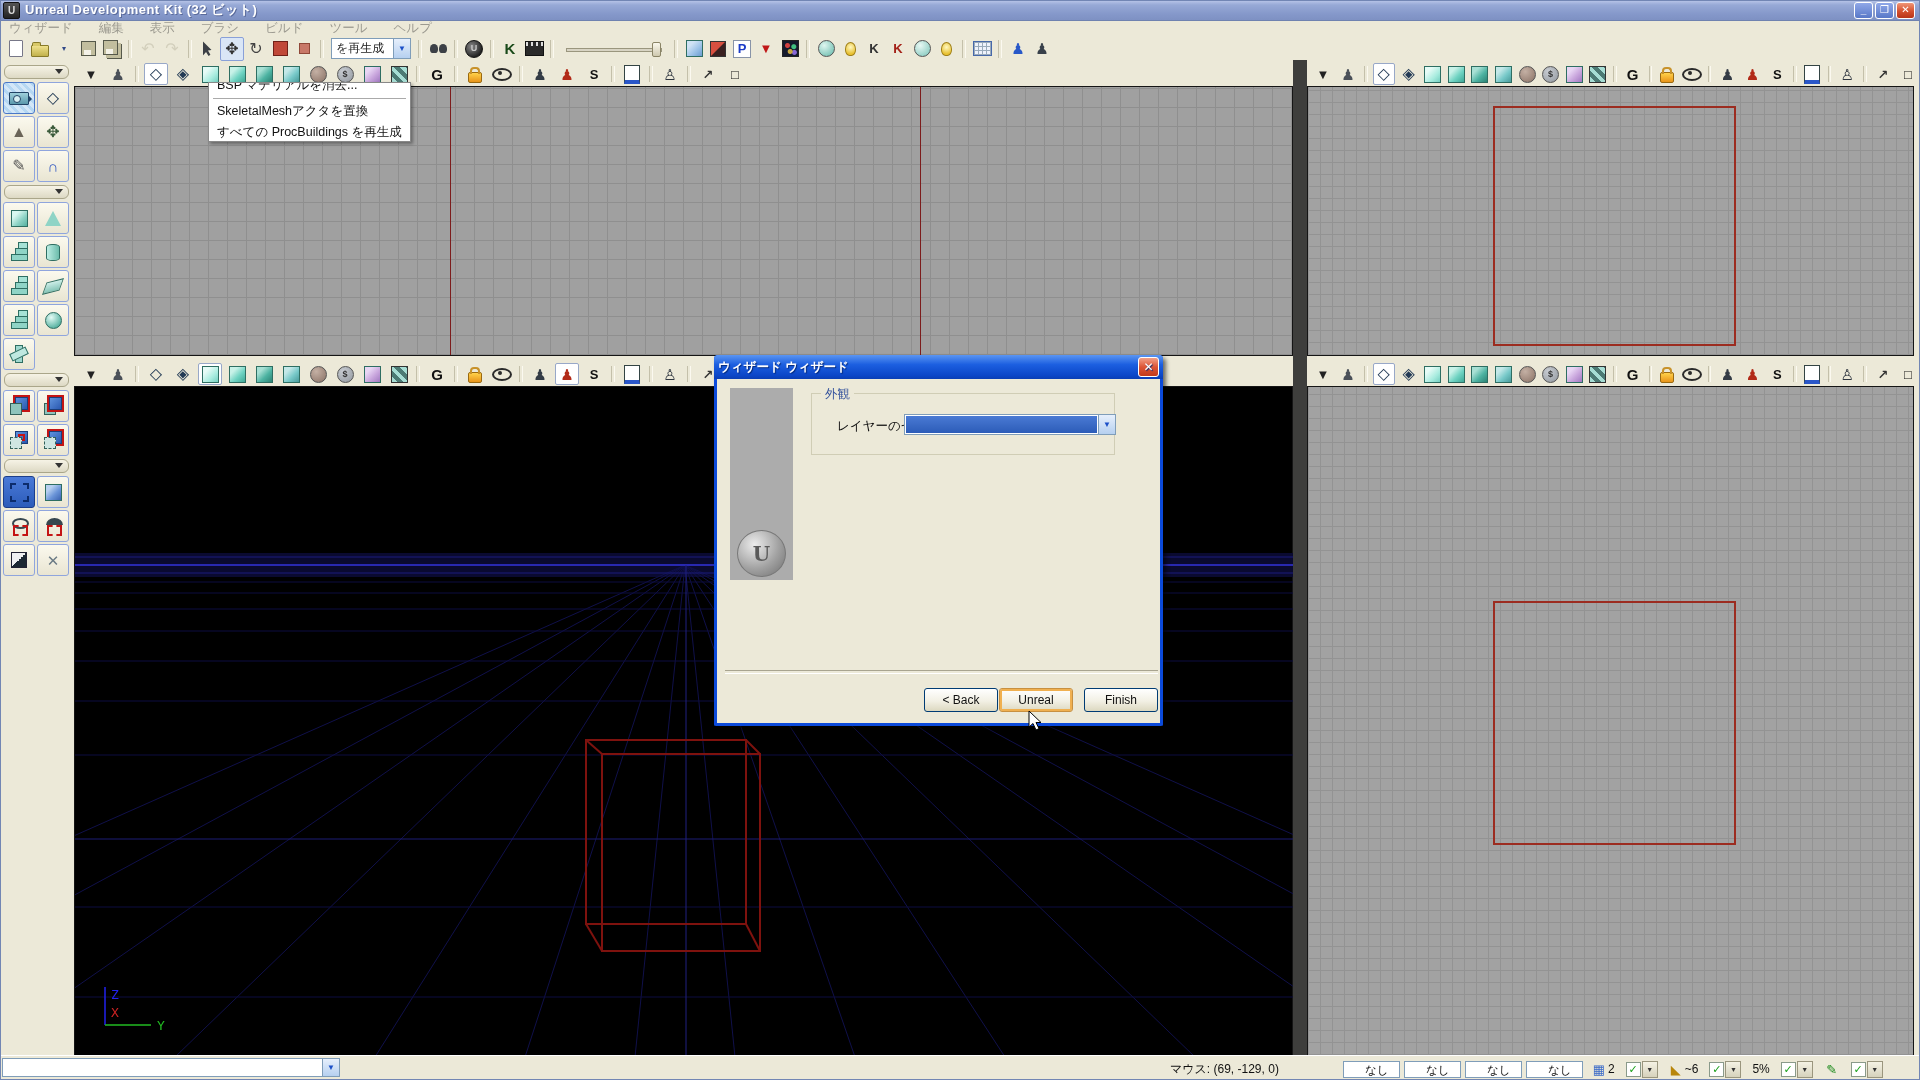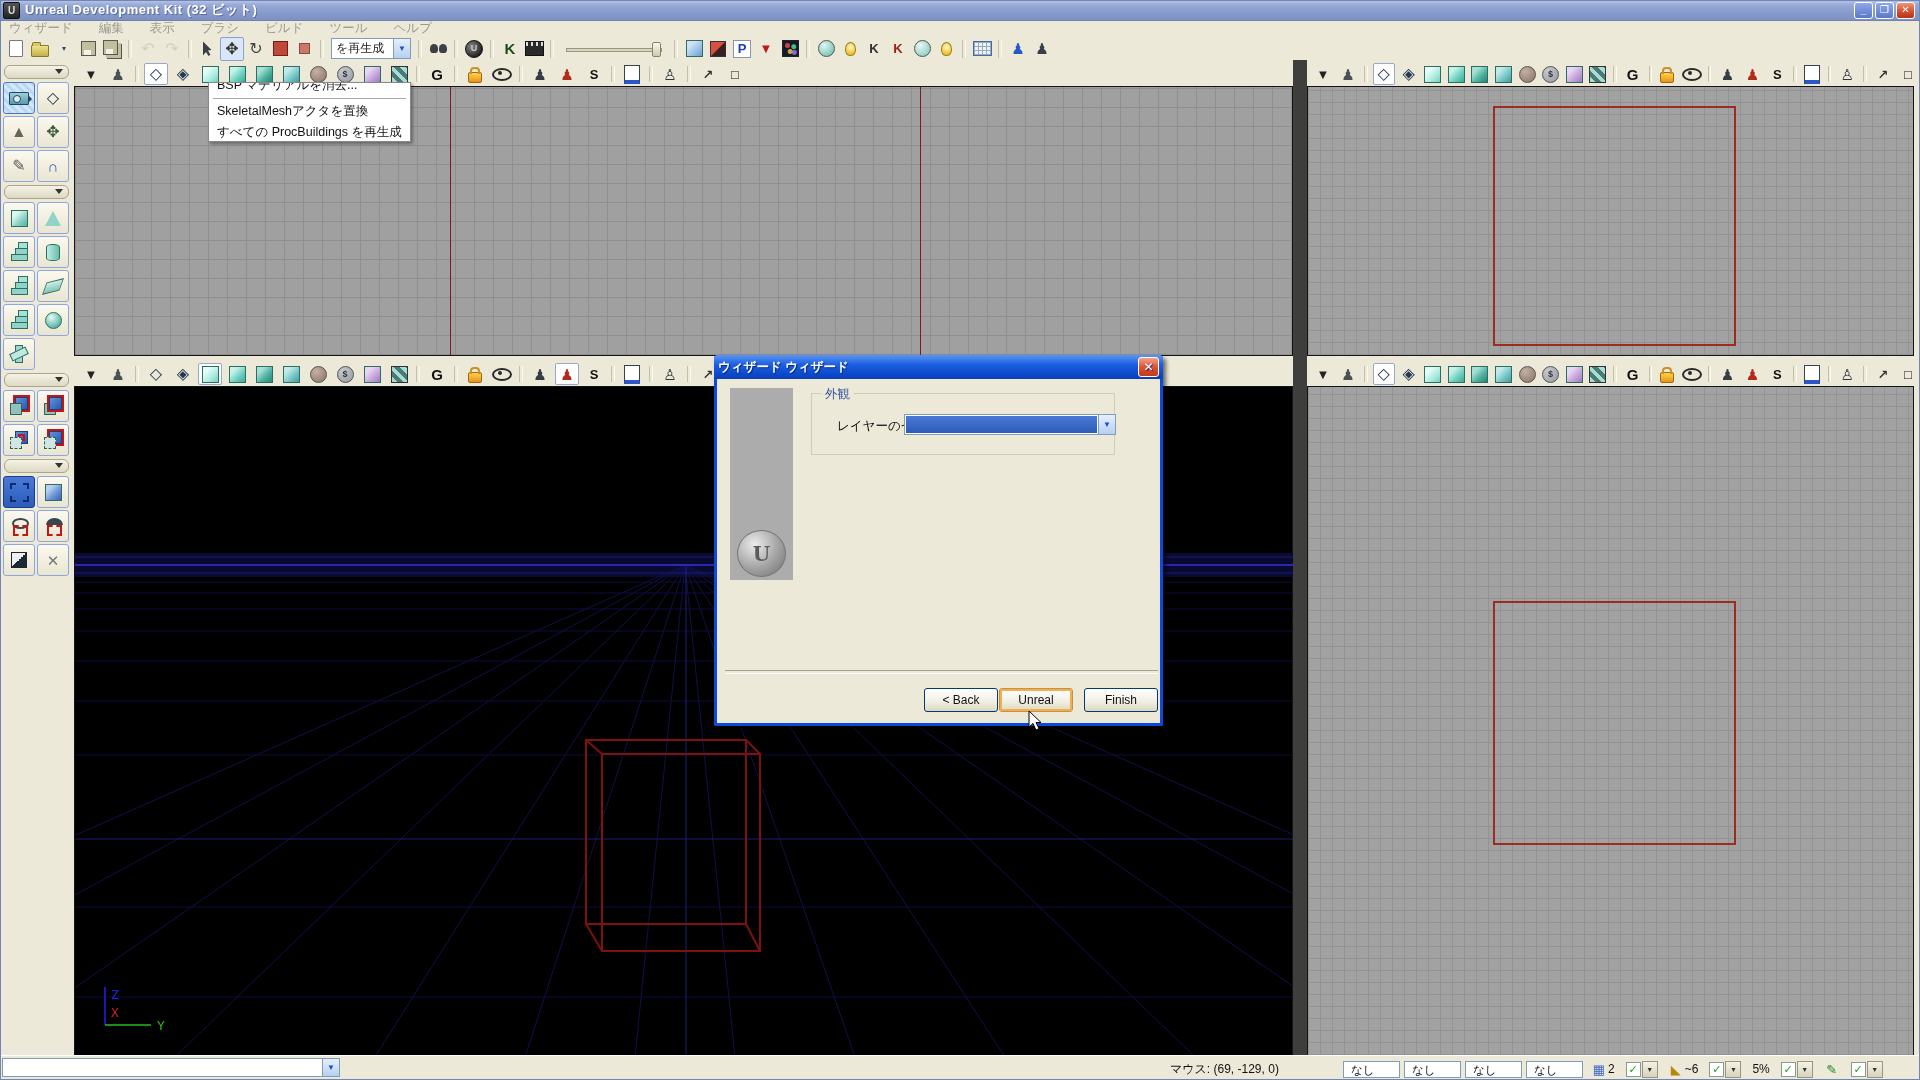--- a/index.html
+++ b/index.html
@@ -152,21 +152,21 @@
   .dlg-sep{position:absolute;left:8px;top:291px;width:433px;height:2px;border-top:1px solid #a8a490;border-bottom:1px solid #fff}
   .dlg-btn{position:absolute;top:309px;width:72px;height:22px;border:1px solid #003c74;border-radius:3px;
     background:linear-gradient(180deg,#fff,#f2f0e4 55%,#dcd8c0);font-size:12px;display:flex;align-items:center;justify-content:center;color:#111}
   .dlg-btn.default{box-shadow:inset 0 0 0 2px #f0b050;border-color:#c89040}
   .cursor-arrow{position:absolute;left:1028px;top:710px;z-index:60}
   
   .sb{position:absolute;left:0;right:0;bottom:0;height:24px;background:#ece9d8;border-top:1px solid #fff}
   .sb-combo{position:absolute;left:2px;top:2px;width:338px;height:19px;background:#fff;border:1px solid #7f9db9;display:flex;box-sizing:border-box}
   .sb-mouse{position:absolute;left:1170px;top:5px;font-size:12px;color:#111}
   .sb-right{position:absolute;left:1343px;top:3px;display:flex;align-items:center}
-  .sb-box{width:57px;height:17px;background:#fff;border:1px solid #7f9db9;font-size:11.5px;padding:1px 0 0 7px;box-sizing:border-box;margin-right:4px;color:#111}
+  .sb-box{width:57px;height:17px;background:#fff;border:1px solid #7f9db9;font-size:11.5px;padding:1px 0 0 21px;box-sizing:border-box;margin-right:4px;color:#111}
   .sb-icolabel{display:flex;align-items:center;gap:2px;margin:0 5px;font-size:12px;color:#111}
   .cbx{width:13px;height:13px;background:#fff;border:1px solid #8a9a8a;color:#18a018;font-size:11px;font-weight:bold;display:flex;align-items:center;justify-content:center}
   .cbx-dd{width:14px;height:15px;background:linear-gradient(#f4f2e4,#d6d2bc);border:1px solid #9a967e;font-size:7px;display:flex;align-items:center;justify-content:center;margin-left:1px;color:#333}
   .cbx-group{display:flex;align-items:center;margin:0 6px}
   .win-frame{position:absolute;inset:0;border:1px solid #7286b4;pointer-events:none;z-index:90}
 </style>
 </head>
 <body>
 
 <div class="titlebar">

